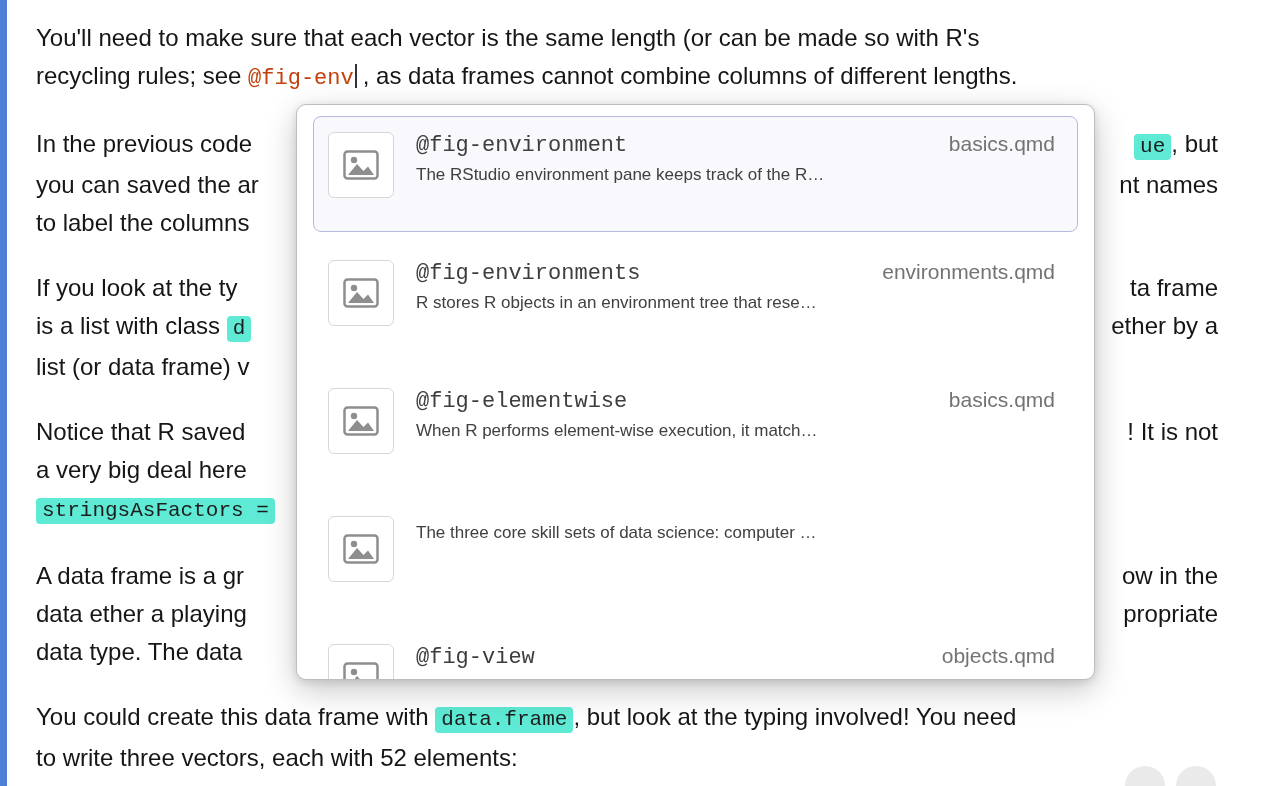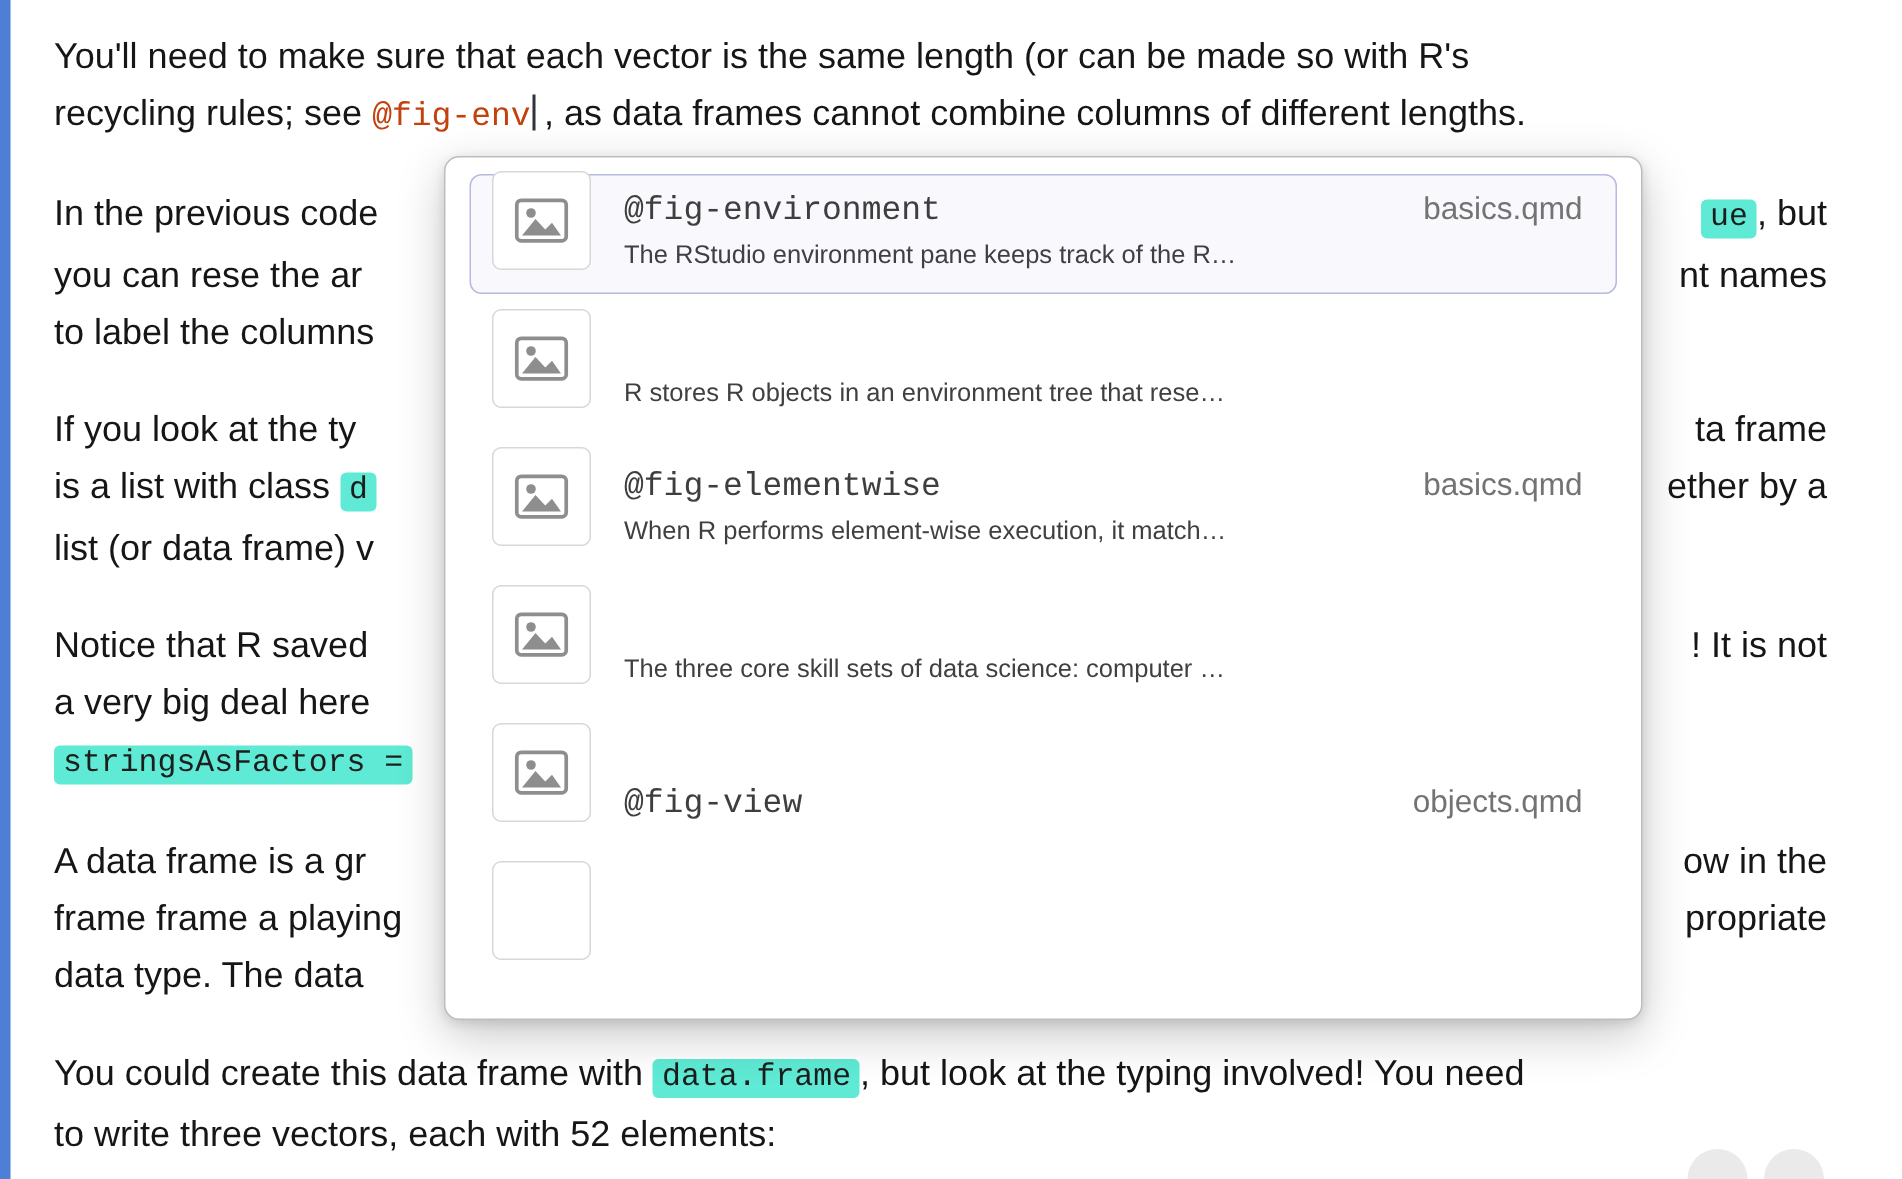--- a/index.html
+++ b/index.html
@@ -34,22 +34,22 @@
   }
   
   .popup{
     position:absolute;left:296px;top:104px;width:799px;height:576px;
     box-sizing:border-box;background:#ffffff;
     border:1px solid #bdbdbd;border-radius:10px;
     box-shadow:0 10px 32px rgba(0,0,0,.22), 0 2px 8px rgba(0,0,0,.12);
     padding:11px 16px;overflow:hidden;z-index:5;
   }
   .item{
-    display:flex;gap:22px;align-items:flex-end;
-    height:80px;box-sizing:border-box;
+    display:flex;gap:22px;align-items:flex-start;
+    height:116px;box-sizing:border-box;
     padding:15px 22px 15px 14px;margin-bottom:12px;
     border:1px solid transparent;border-radius:8px;
     cursor:default;
   }
   .item.selected{background:#f8f8fd;border-color:#b6b9e0;}
   .thumb{
     width:64px;height:64px;flex:none;background:#ffffff;
     border:1px solid #d7d7d7;border-radius:6px;
     display:flex;align-items:center;justify-content:center;
   }
@@ -83,21 +83,21 @@
     <span class="line">You'll need to make sure that each vector is the same length (or can be made so with R's</span>
     <span class="line"><span>recycling rules; see </span><span class="ref">@fig-env</span><span class="caret"></span><span>, as data frames cannot combine columns of different lengths.</span></span>
   </p>
 
   <p class="para">
     <span class="line split">
       <span>In the previous code</span>
       <span><span class="code">ue</span><span>, but</span></span>
     </span>
     <span class="line split">
-      <span>you can rese the ar</span>
+      <span>you can saved the ar</span>
       <span>nt names</span>
     </span>
     <span class="line">to label the columns</span>
   </p>
 
   <p class="para">
     <span class="line split">
       <span>If you look at the ty</span>
       <span>ta frame</span>
     </span>
@@ -116,21 +116,21 @@
     <span class="line">a very big deal here</span>
     <span class="line"><span class="code">stringsAsFactors =</span></span>
   </p>
 
   <p class="para">
     <span class="line split">
       <span>A data frame is a gr</span>
       <span>ow in the</span>
     </span>
     <span class="line split">
-      <span>frame frame a playing</span>
+      <span>data ether a playing</span>
       <span>propriate</span>
     </span>
     <span class="line">data type. The data</span>
   </p>
 
   <p class="para">
     <span class="line"><span>You could create this data frame with </span><span class="code">data.frame</span><span>, but look at the typing involved! You need</span></span>
     <span class="line">to write three vectors, each with 52 elements:</span>
   </p>
 
@@ -157,20 +157,24 @@
 
   <div class="item">
     <div class="thumb">
       <svg width="36" height="30" viewBox="0 0 36 30">
         <rect x="1.5" y="1.5" width="33" height="27" rx="3" fill="none" stroke="#8e8e8e" stroke-width="2.5"></rect>
         <circle cx="11" cy="10" r="3.2" fill="#8e8e8e"></circle>
         <path d="M5 25 L14 14 L20.5 21 L25 16.5 L31 25 Z" fill="#8e8e8e"></path>
       </svg>
     </div>
     <div class="item-body">
+      <div class="item-top">
+        <span class="item-title">@fig-environments</span>
+        <span class="item-file">environments.qmd</span>
+      </div>
       <div class="item-desc">R stores R objects in an environment tree that rese…</div>
     </div>
   </div>
 
   <div class="item">
     <div class="thumb">
       <svg width="36" height="30" viewBox="0 0 36 30">
         <rect x="1.5" y="1.5" width="33" height="27" rx="3" fill="none" stroke="#8e8e8e" stroke-width="2.5"></rect>
         <circle cx="11" cy="10" r="3.2" fill="#8e8e8e"></circle>
         <path d="M5 25 L14 14 L20.5 21 L25 16.5 L31 25 Z" fill="#8e8e8e"></path>

